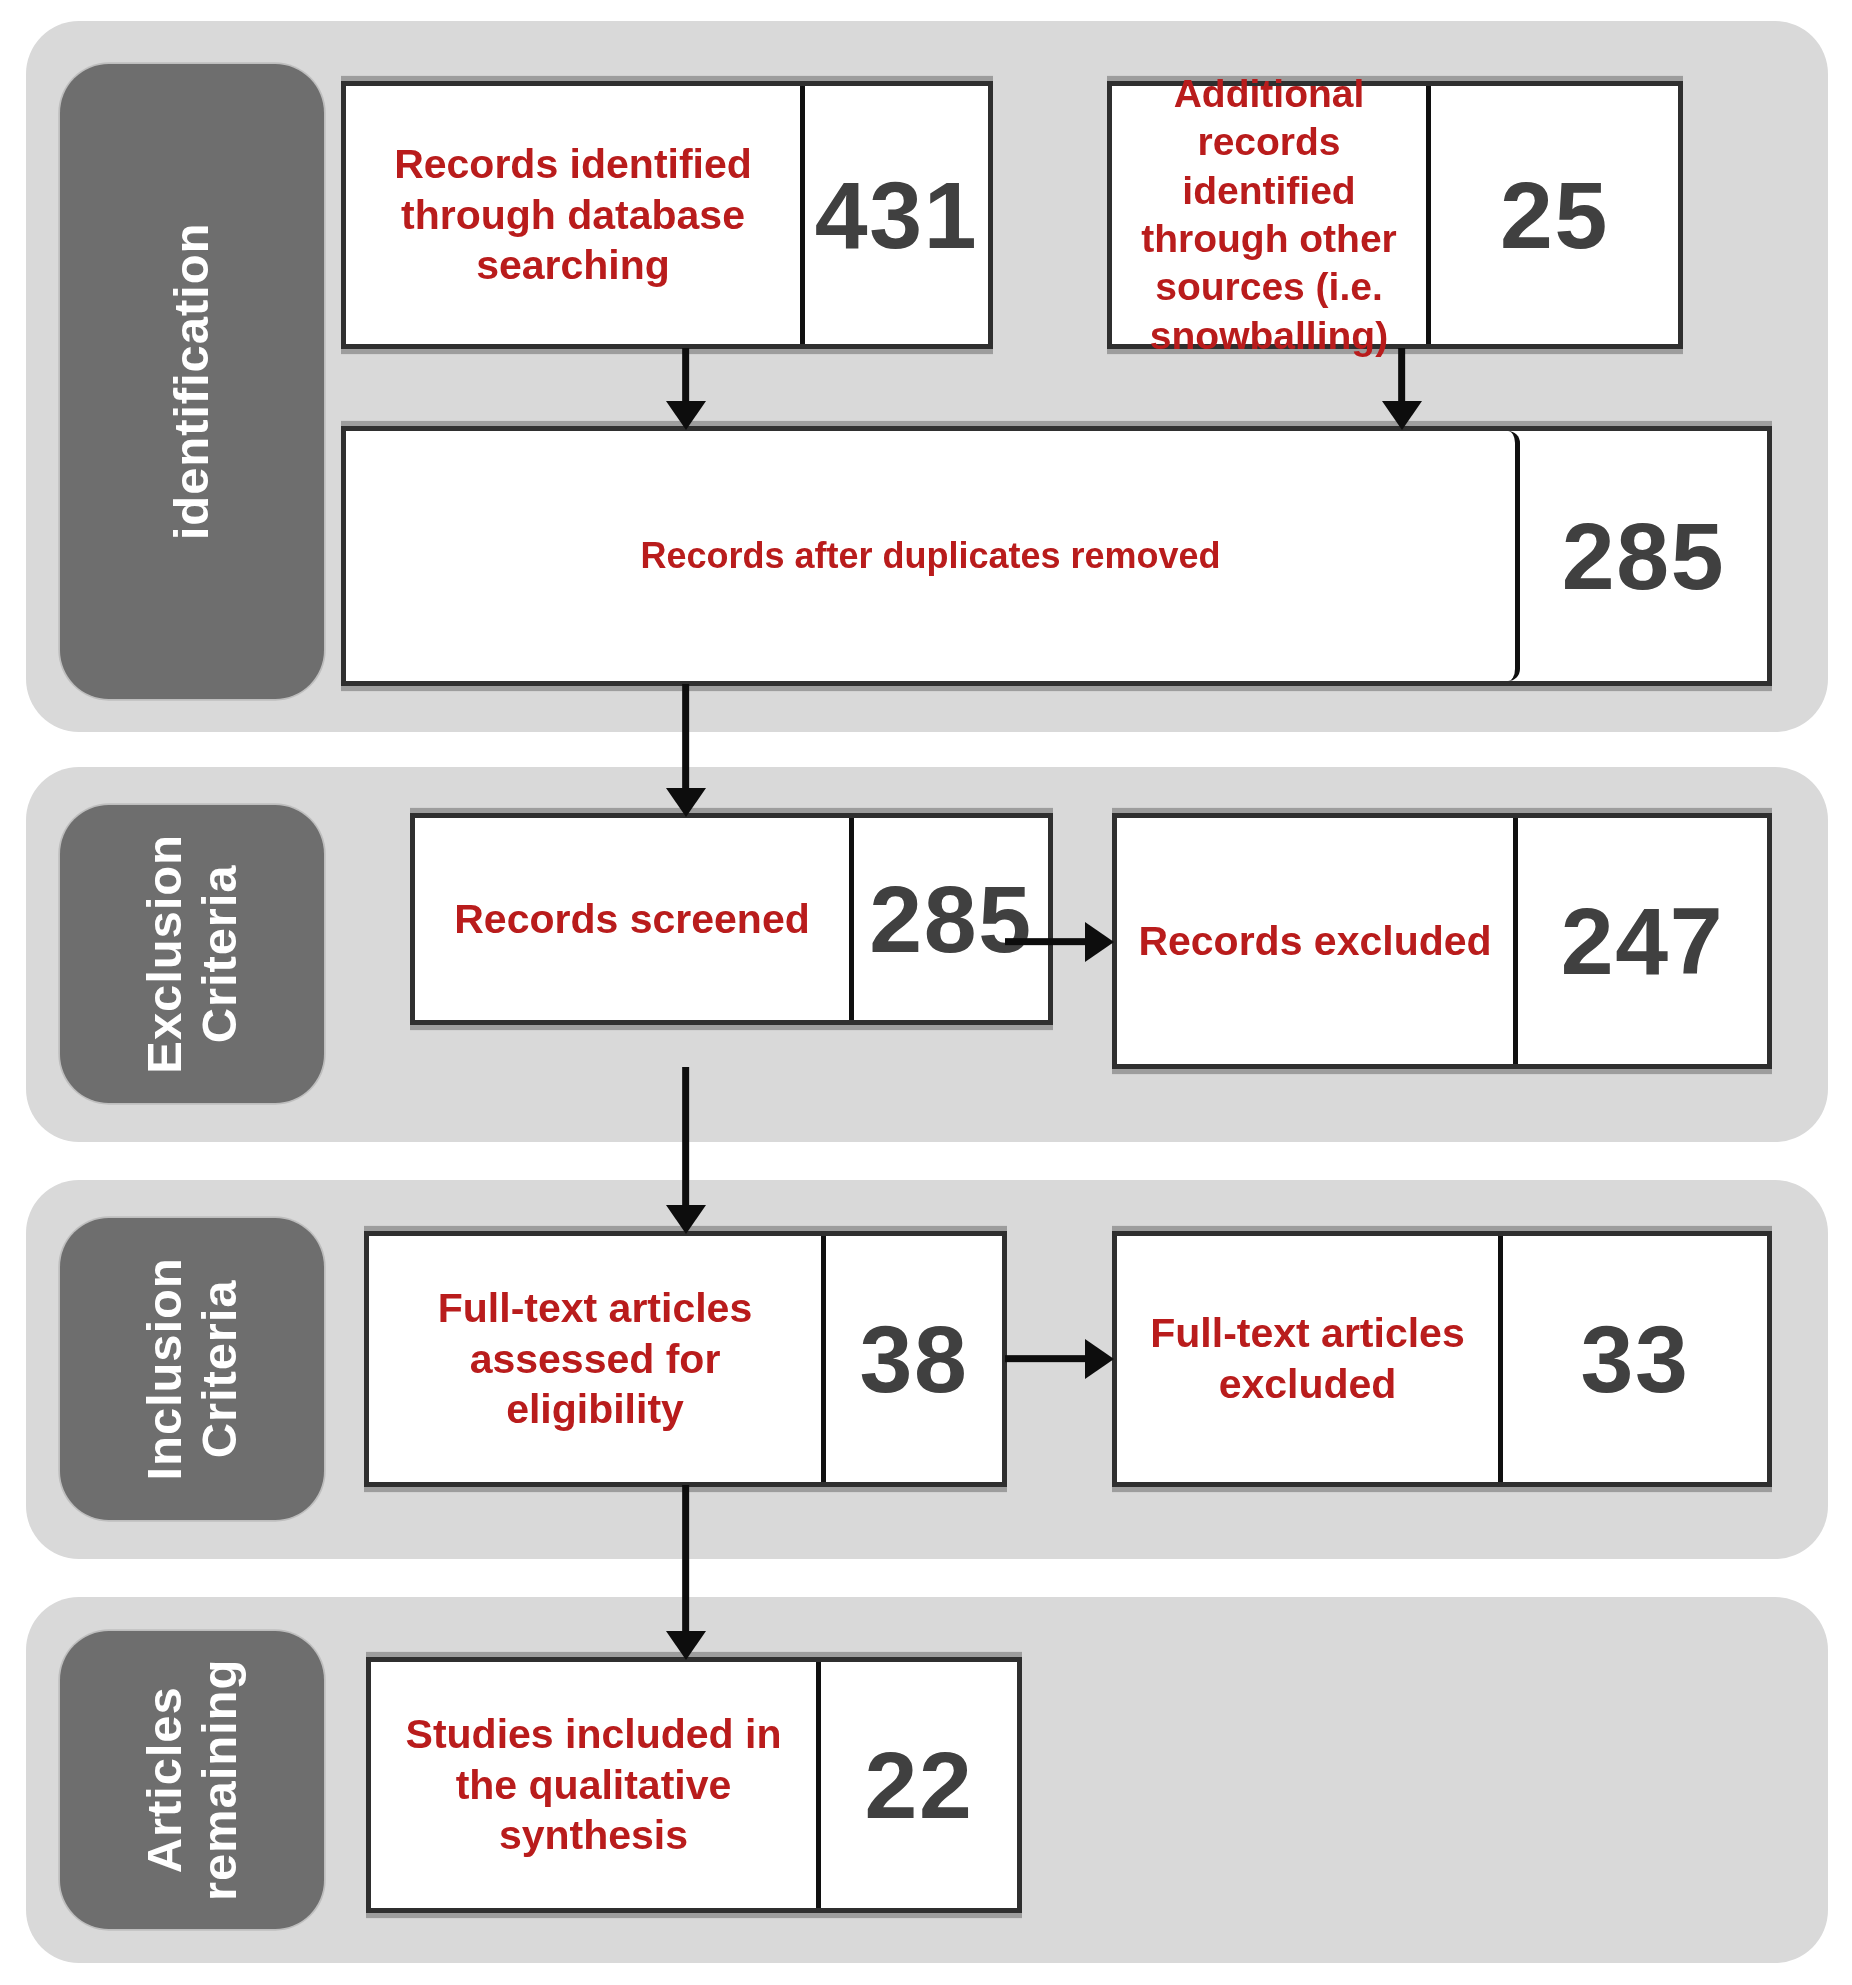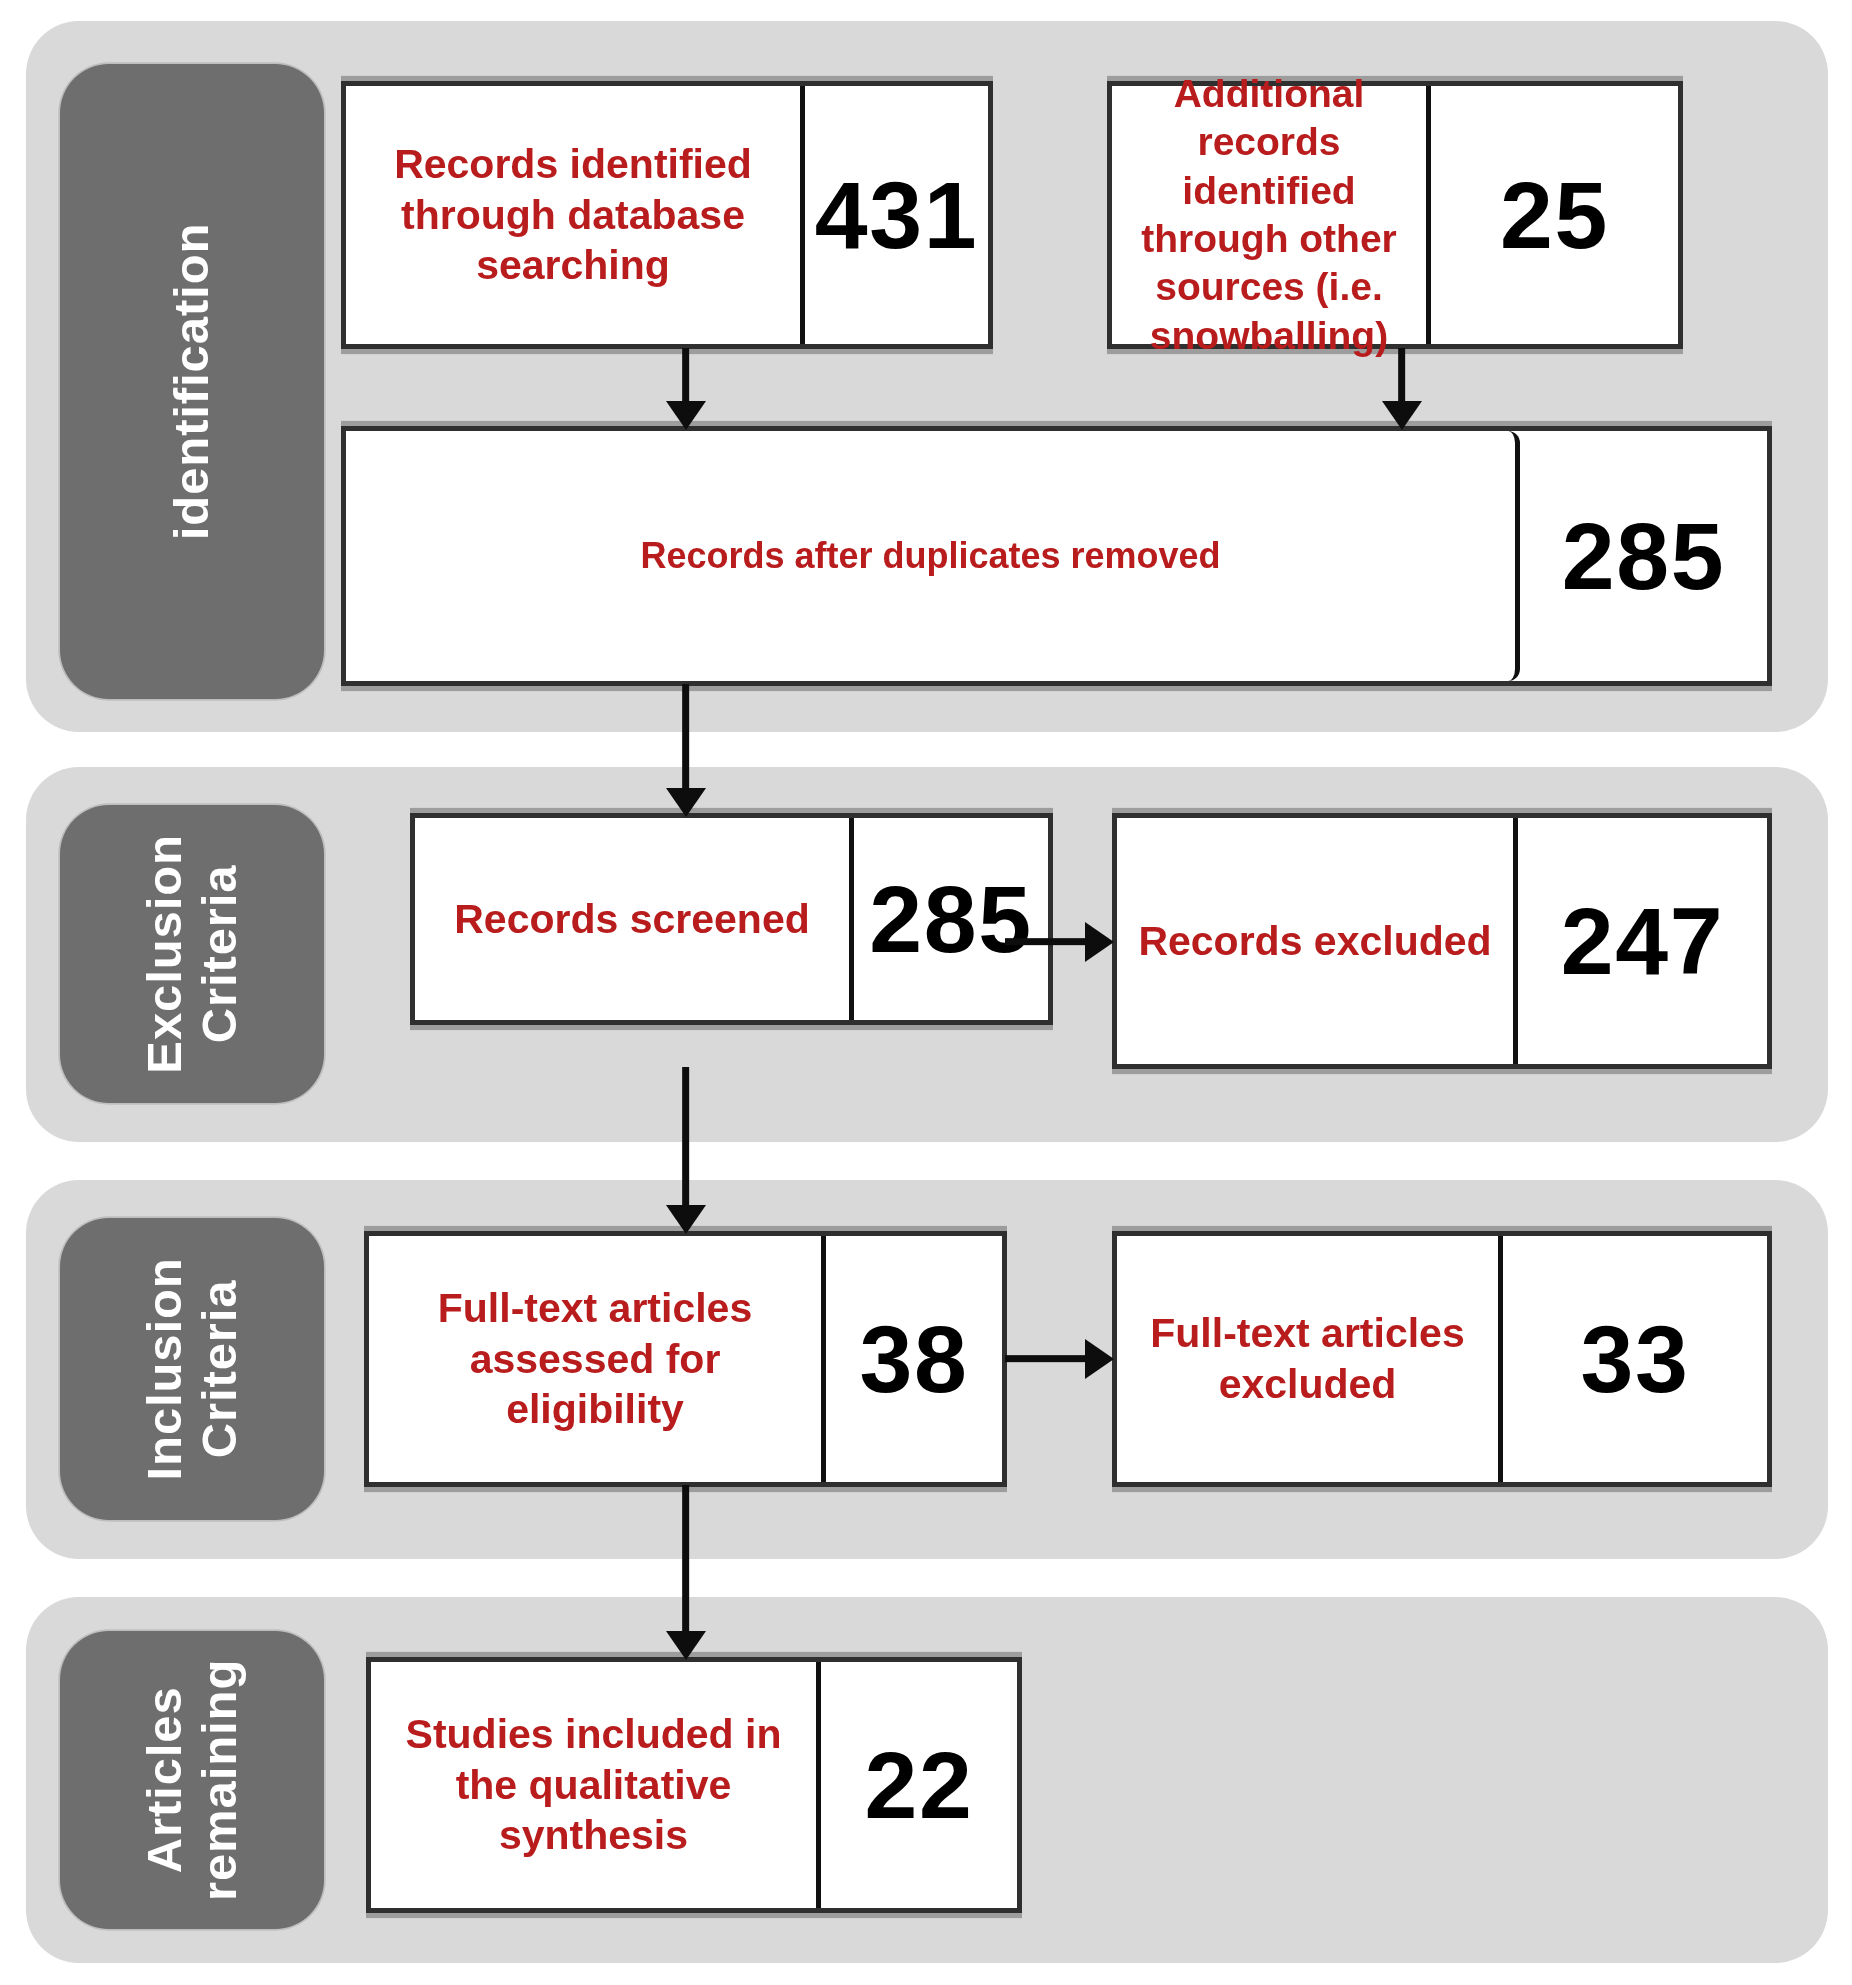--- a/index.html
+++ b/index.html
@@ -49,21 +49,21 @@
     line-height:1.24;
     color:#b91c1c;
     padding:8.5px 20.4px;
     border-right:5.1px solid #101010;
   }
   .box .num{
     flex:0 0 auto;
     display:flex;align-items:center;justify-content:center;
     font-weight:700;
     font-size:95px;
-    color:#000000;
+    color:#404040;
     letter-spacing:1.7px;
   }
   .box.wide .lbl{font-size:36px;border-radius:12px;}
   
   .varrow{position:absolute;width:41px;}
   .varrow::before{
     content:"";position:absolute;left:50%;transform:translateX(-50%);
     top:0;bottom:25.6px;width:7.7px;background:#0d0d0d;
   }
   .varrow::after{

